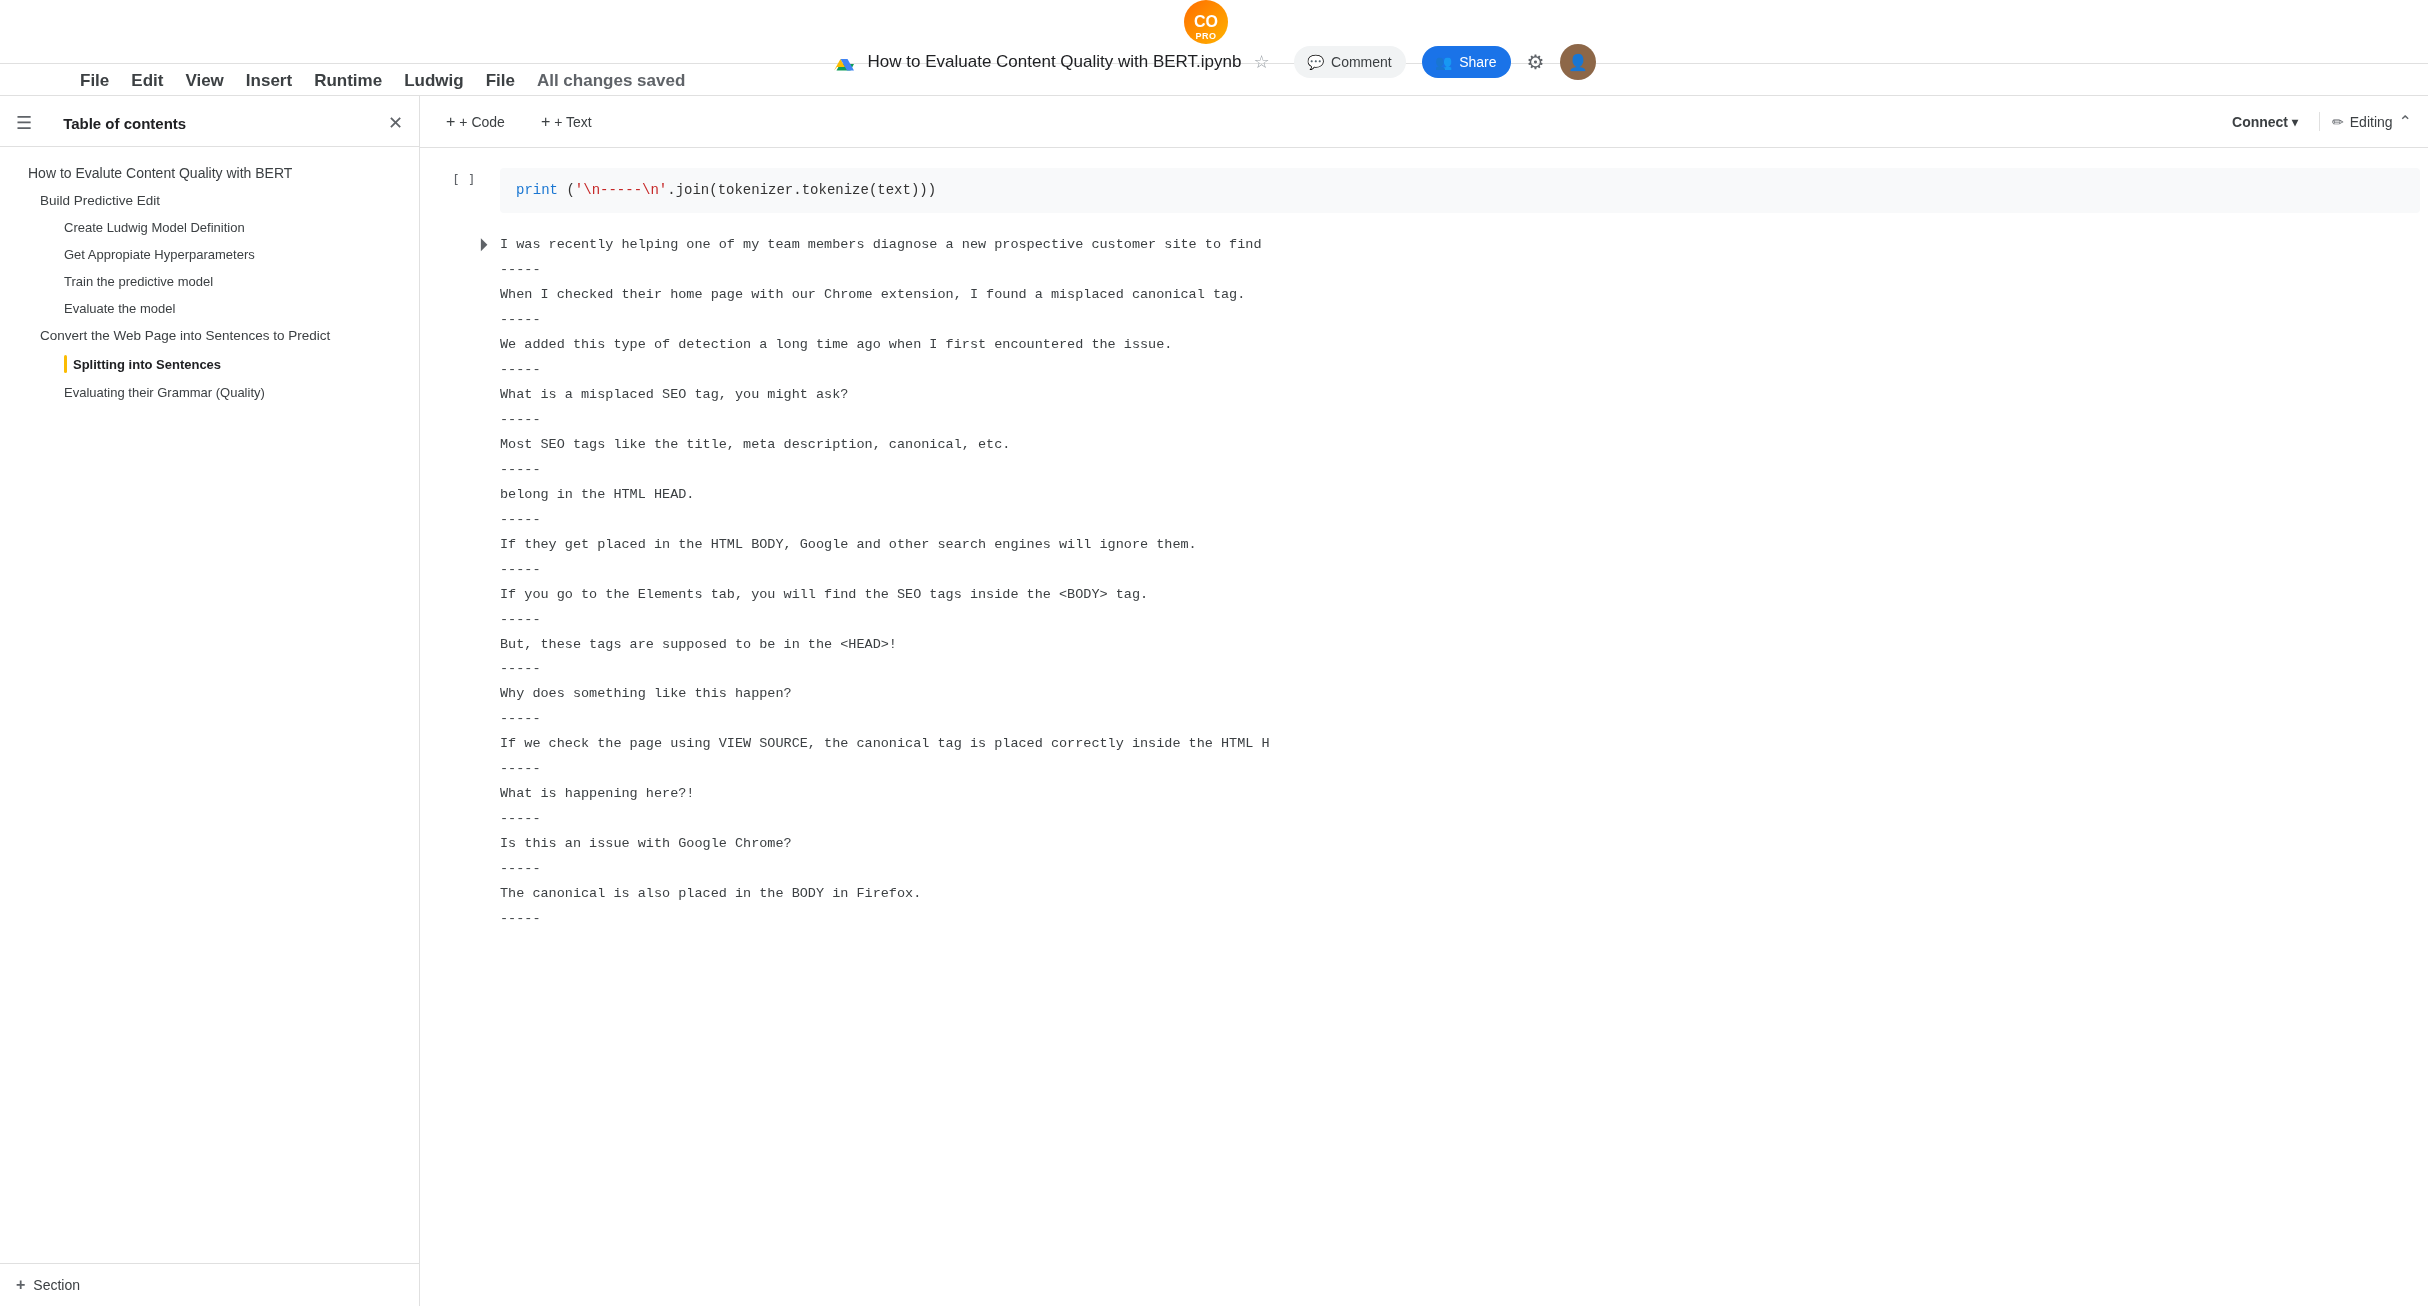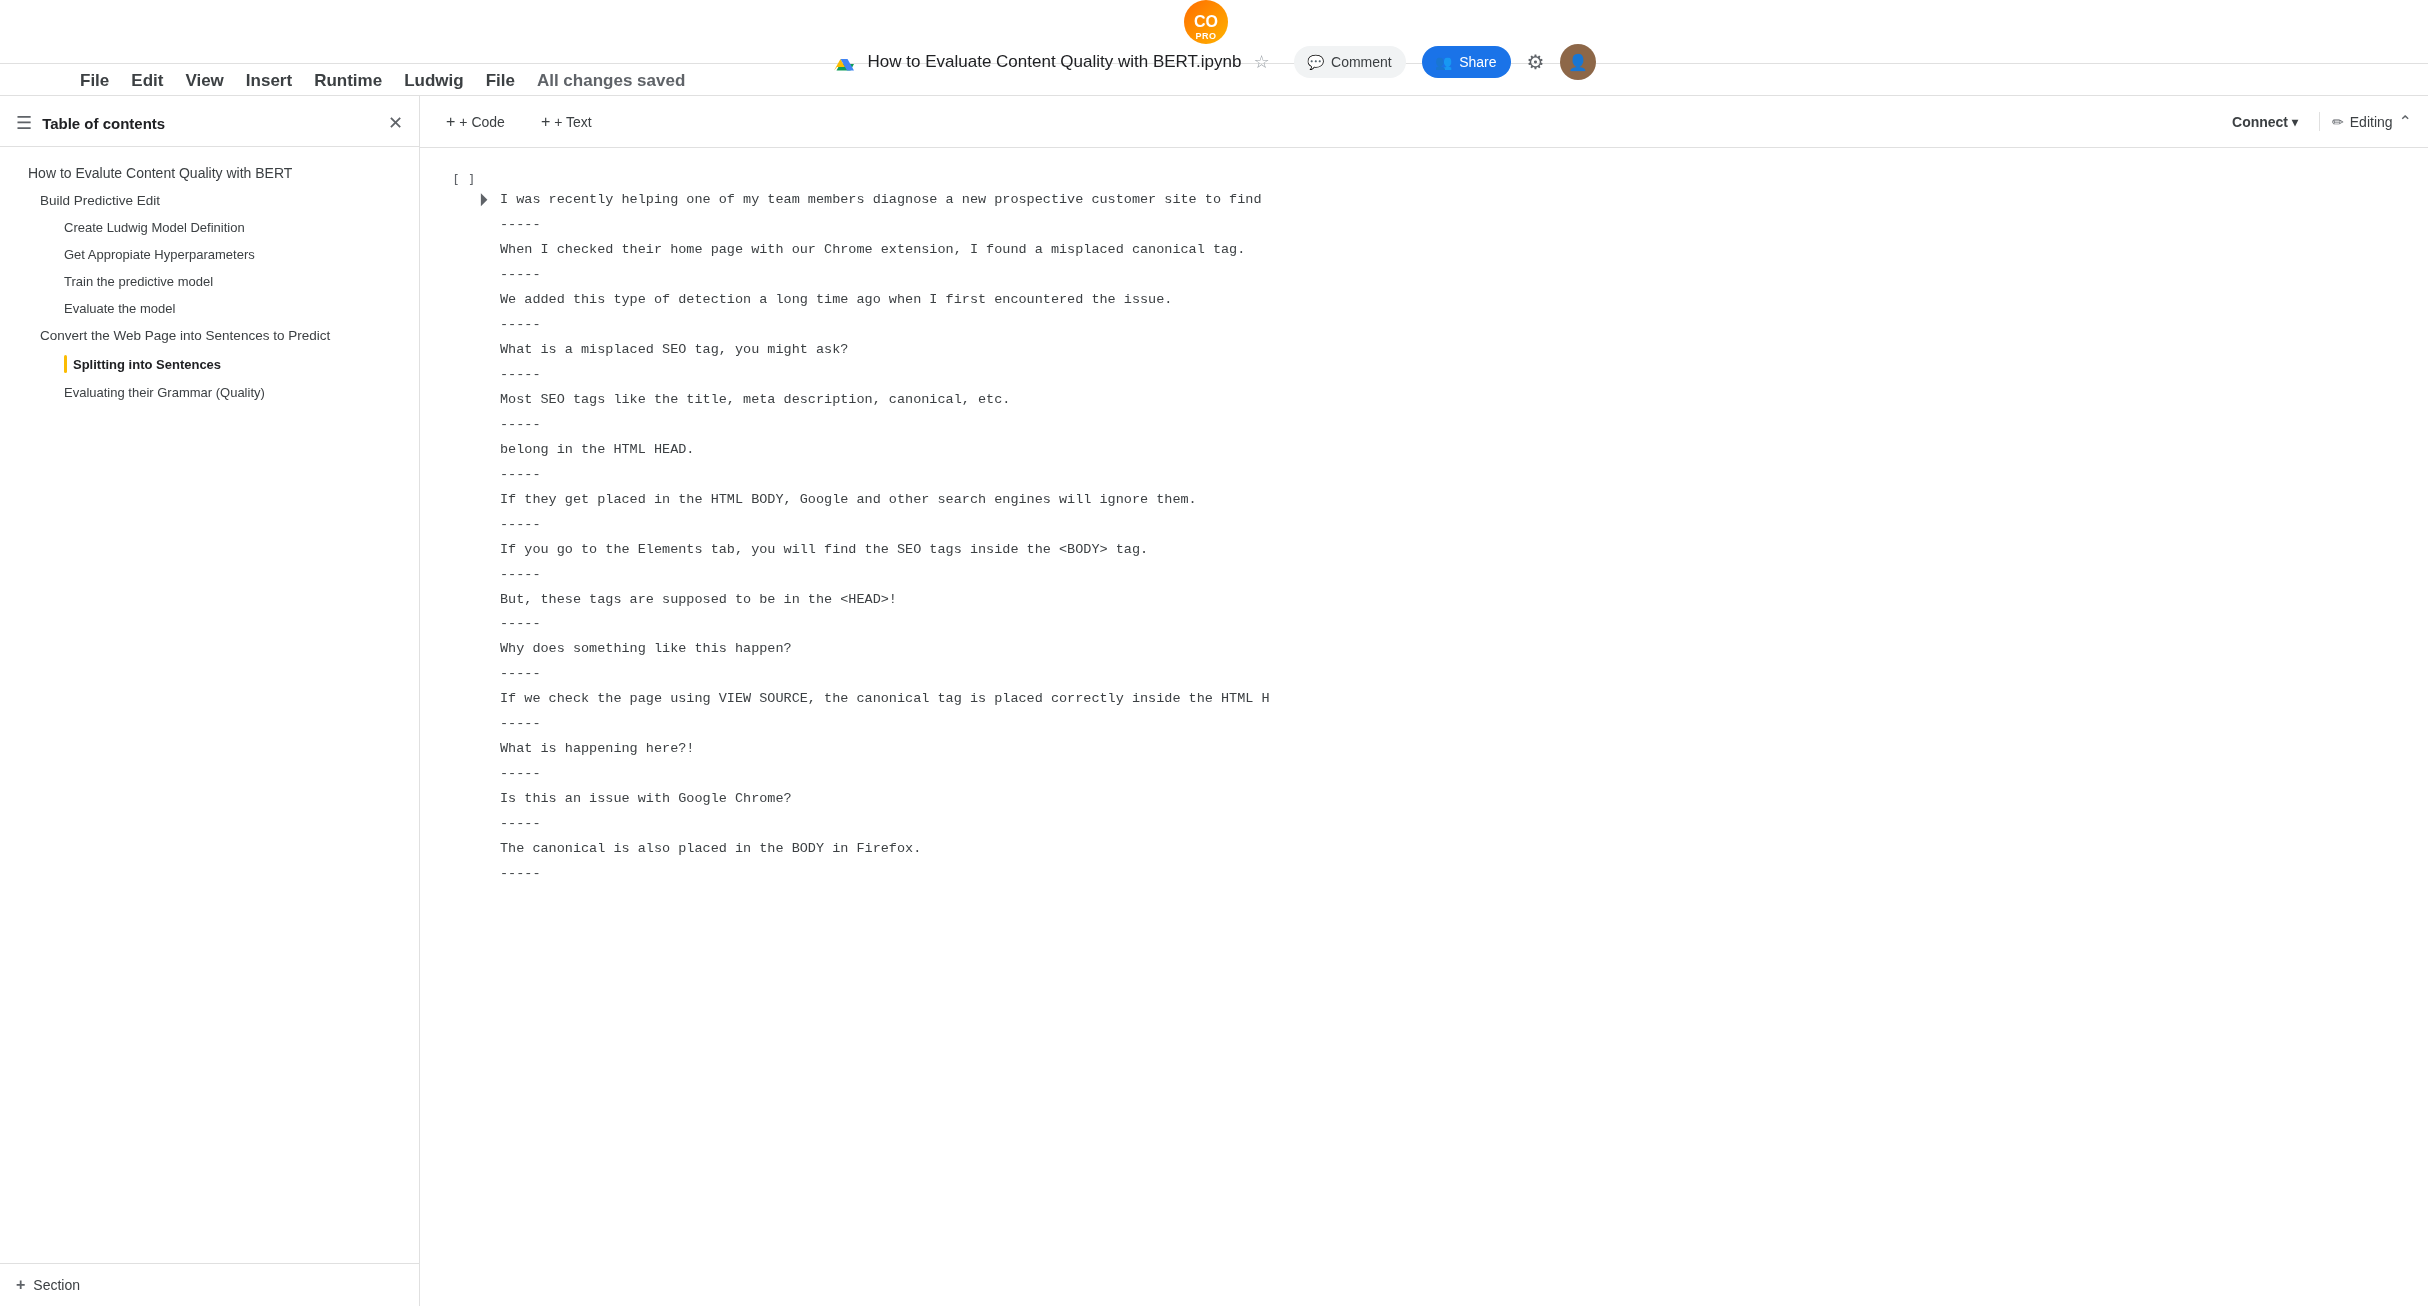--- a/index.html
+++ b/index.html
@@ -148,20 +148,21 @@
     .toc-icon {
       color: #5f6368;
       font-size: 18px;
       margin-right: 10px;
     }
     .toc-title {
       font-size: 15px;
       font-weight: 600;
       color: #202124;
       flex: 1;
+      margin-left: 21px;
     }
     .close-btn {
       background: none;
       border: none;
       cursor: pointer;
       font-size: 18px;
       color: #5f6368;
     }
     .toc-items {
       padding: 12px 0;
@@ -448,20 +449,23 @@
           <span>Editing</span>
           <button class="collapse-btn">⌃</button>
         </div>
       </div>
     </div>
 
     <div class="cell-area">
 
       <div class="cell" style="margin-bottom:8px;">
         <span class="cell-bracket">[ ]</span>
+        <div class="code-cell" style="margin-left:20px;">
+          <span class="keyword">print</span><span> (<span class="string">'\n-----\n'</span>.join(tokenizer.tokenize(text)))</span>
+        </div>
       </div>
 
       <div style="display:flex; align-items:flex-start; margin-top:8px;">
         <div style="width:80px; flex-shrink:0; display:flex; align-items:flex-start; justify-content:flex-end; padding-right:12px; padding-top:10px;">
           <span style="font-size:18px; color:#5f6368;">⏵</span>
         </div>
         <pre class="text-output" style="padding-left:0;">I was recently helping one of my team members diagnose a new prospective customer site to find
 -----
 When I checked their home page with our Chrome extension, I found a misplaced canonical tag.
 -----

